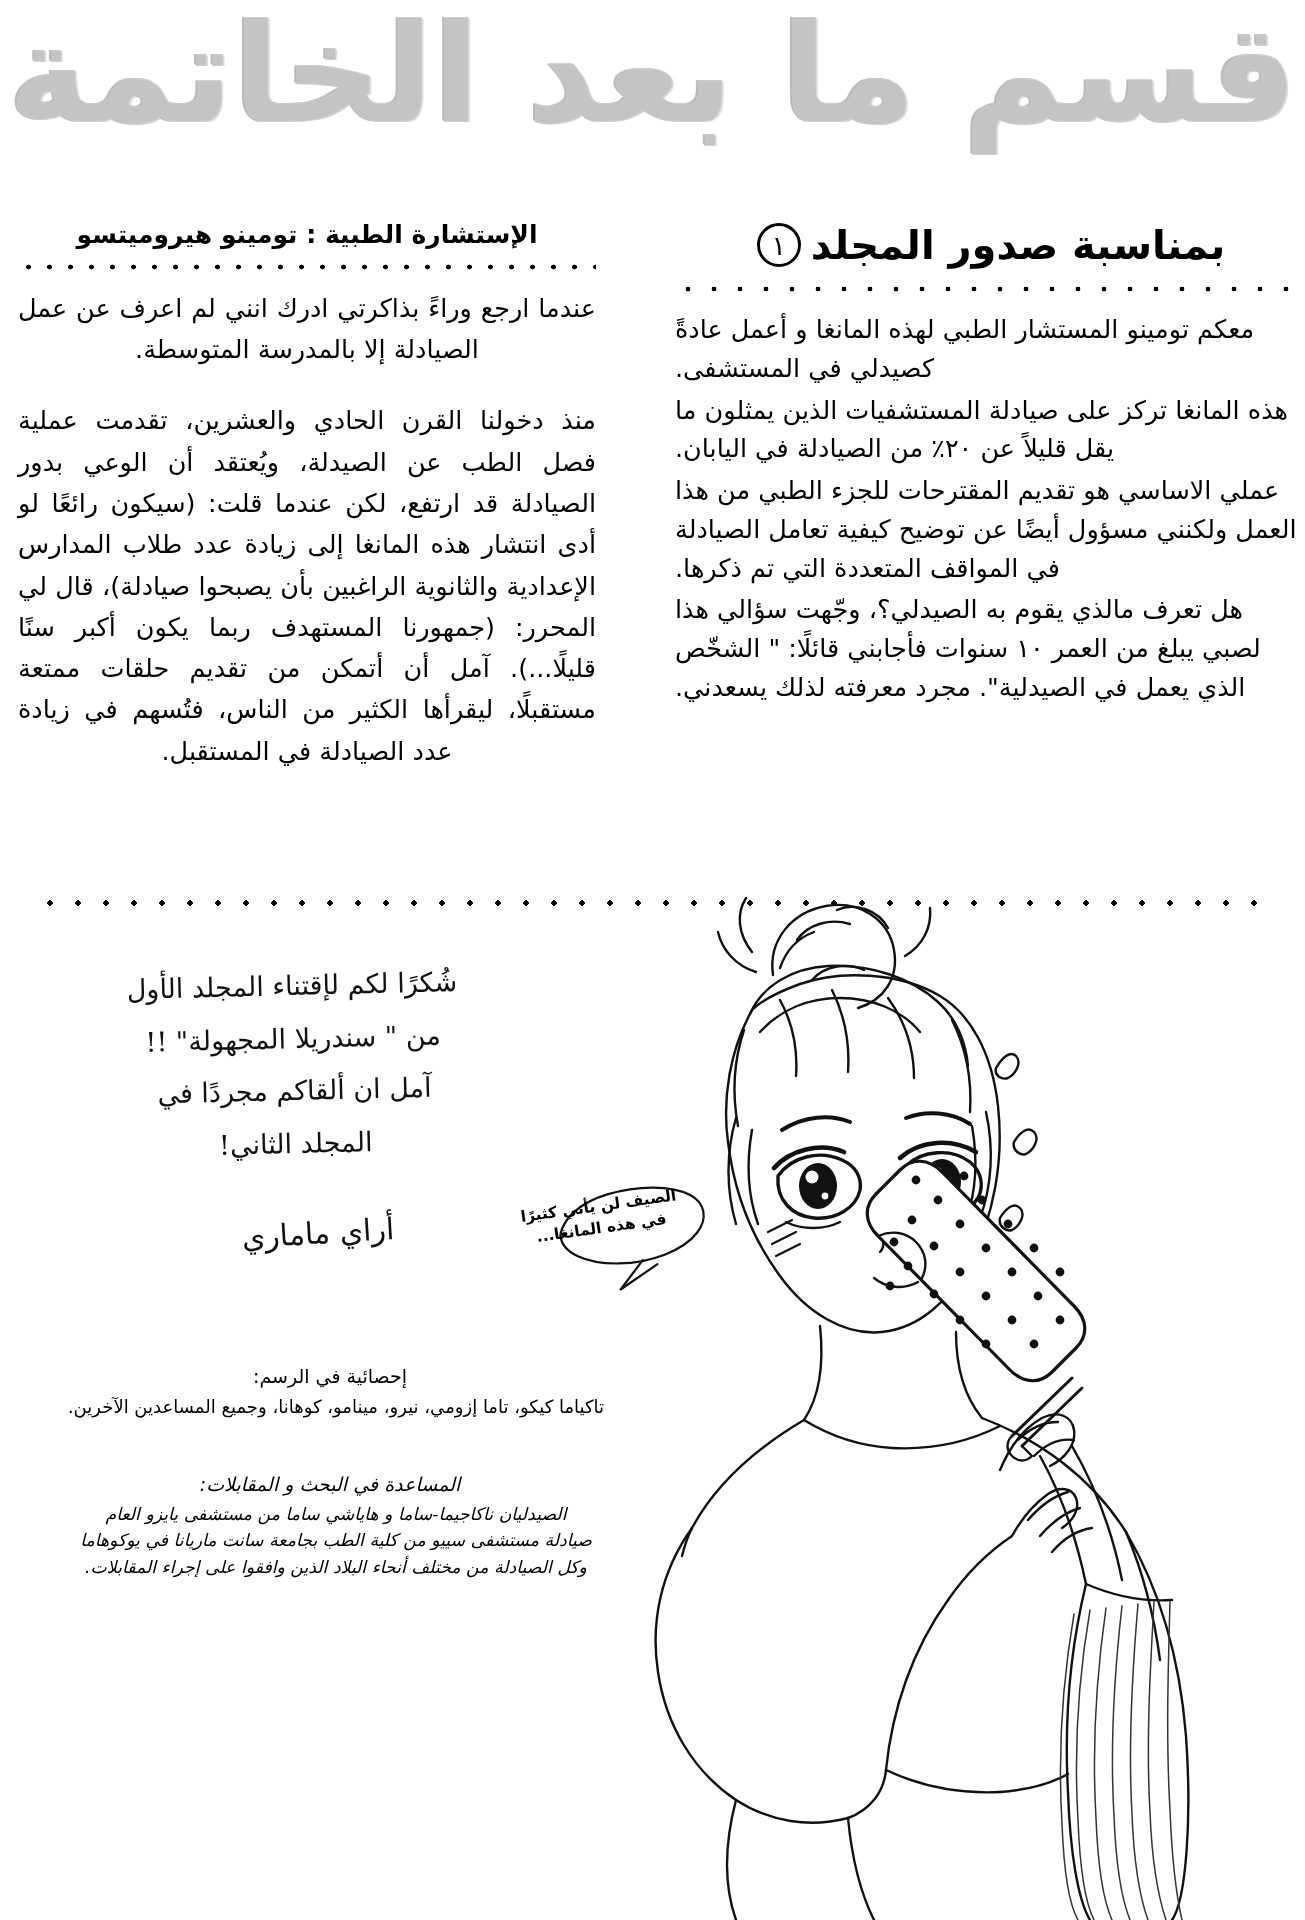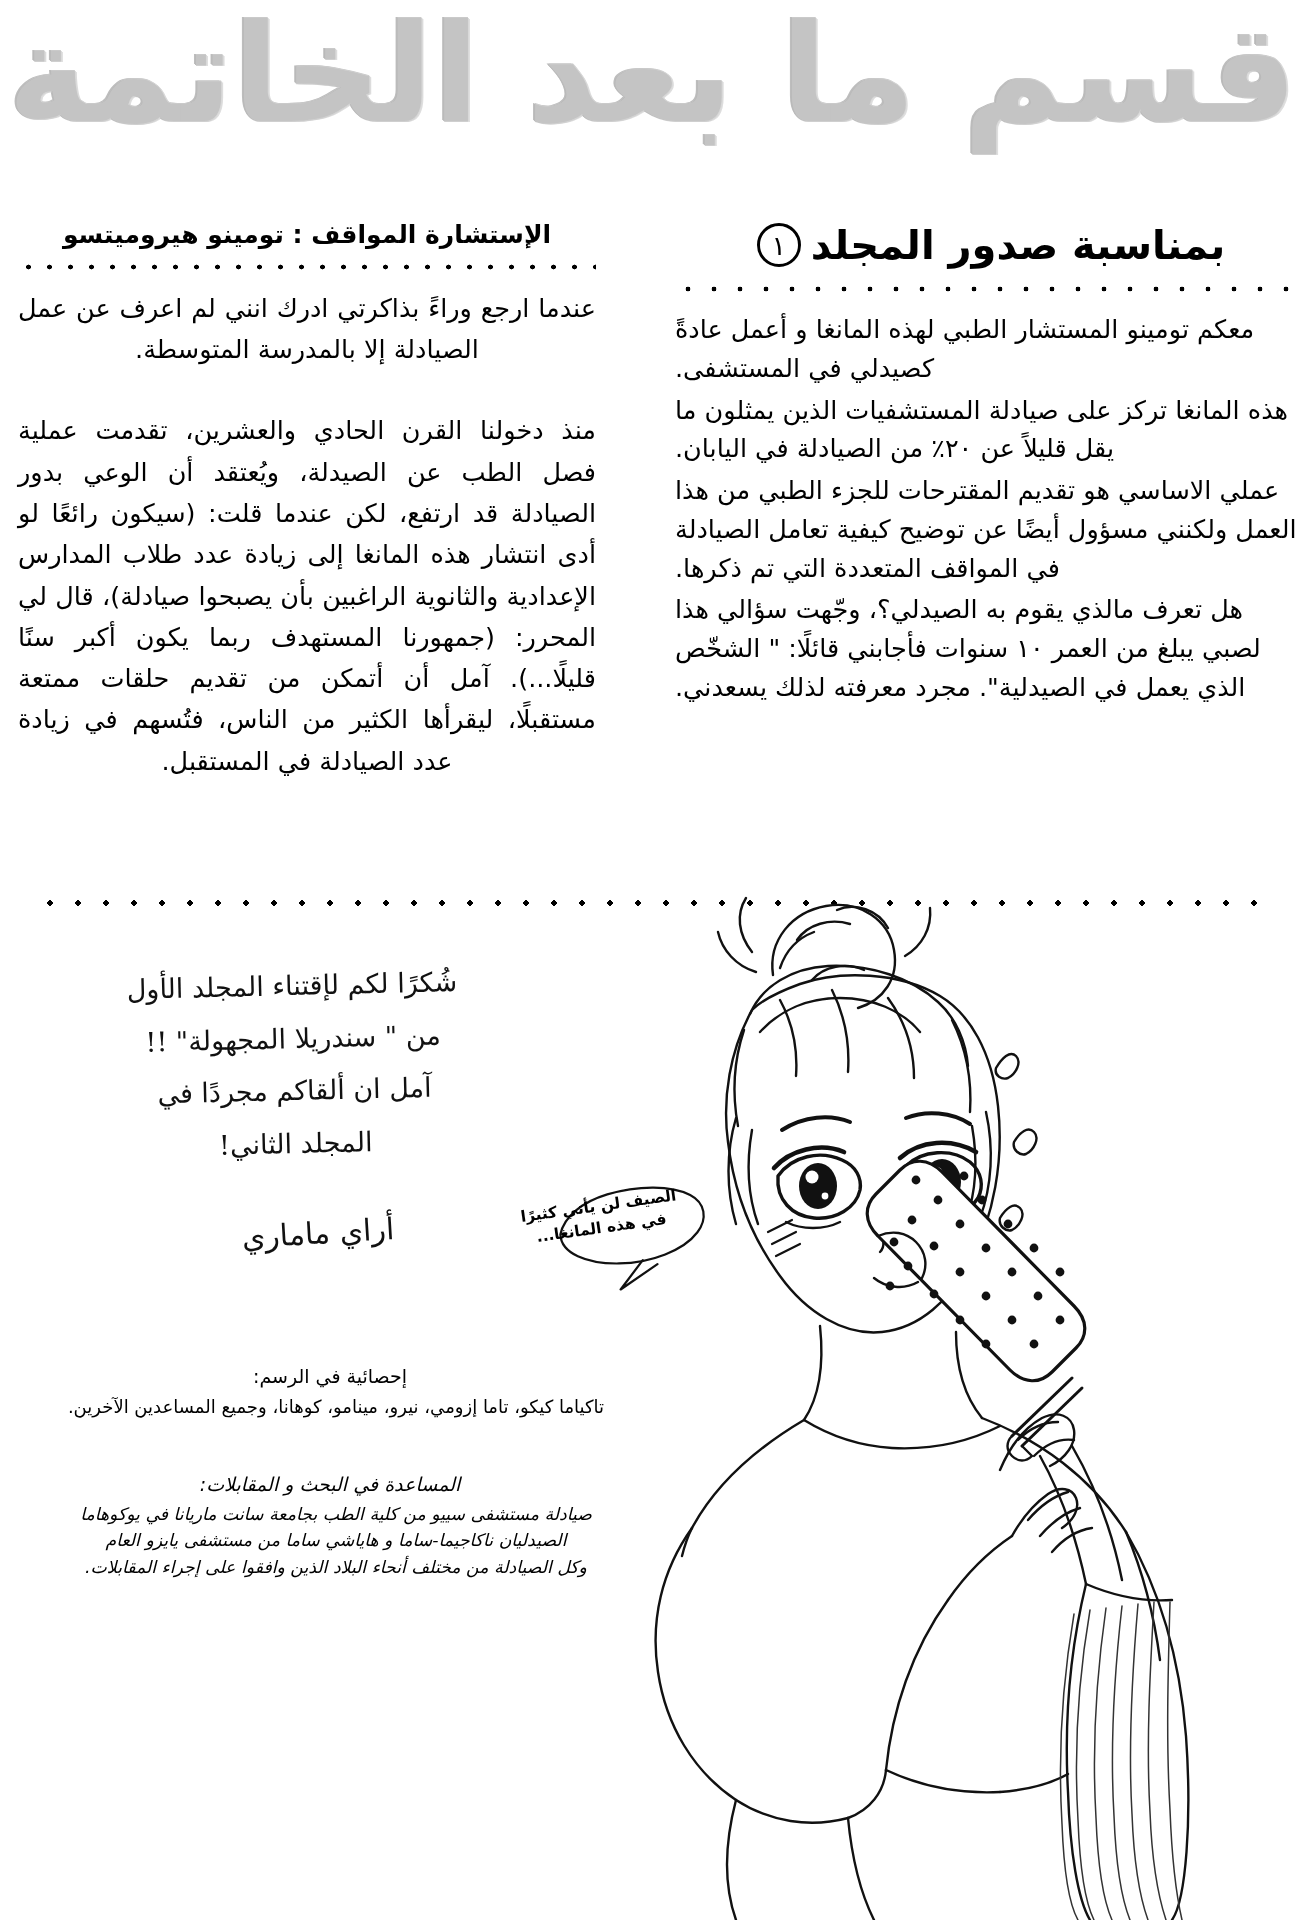--- a/index.html
+++ b/index.html
@@ -105,21 +105,21 @@
     line-height: 1.52;
     color: #000;
     margin-bottom: 3px;
   }
   .col-left .para {
     text-align: justify;
     text-align-last: center;
     font-size: 25.5px;
     line-height: 1.62;
   }
-  .para.gap { margin-top: 40px; }
+  .para.gap { margin-top: 30px; }
 
   
   .divider-full {
     position: absolute;
     top: 898px;
     left: 36px;
     width: 1235px;
     height: 10px;
     background-image: radial-gradient(circle, #000 2.6px, rgba(0,0,0,0) 2.9px);
     background-size: 28px 10px;
@@ -217,21 +217,21 @@
       <span>بمناسبة صدور المجلد</span><span class="circled">١</span>
     </div>
     <div class="dots-rule wide"></div>
     <p class="para">معكم تومينو المستشار الطبي لهذه المانغا و أعمل عادةً كصيدلي في المستشفى.</p>
     <p class="para">هذه المانغا تركز على صيادلة المستشفيات الذين يمثلون ما يقل قليلاً عن ٢٠٪ من الصيادلة في اليابان.</p>
     <p class="para">عملي الاساسي هو تقديم المقترحات للجزء الطبي من هذا العمل ولكنني مسؤول أيضًا عن توضيح كيفية تعامل الصيادلة في المواقف المتعددة التي تم ذكرها.</p>
     <p class="para">هل تعرف مالذي يقوم به الصيدلي؟، وجّهت سؤالي هذا لصبي يبلغ من العمر ١٠ سنوات فأجابني قائلًا: " الشخّص الذي يعمل في الصيدلية". مجرد معرفته لذلك يسعدني.</p>
   </div>
 
   <div class="col col-left">
-    <div class="col-head">الإستشارة المواقف : تومينو هيروميتسو</div>
+    <div class="col-head">الإستشارة الطبية : تومينو هيروميتسو</div>
     <div class="dots-rule"></div>
     <p class="para">عندما ارجع وراءً بذاكرتي ادرك انني لم اعرف عن عمل الصيادلة إلا بالمدرسة المتوسطة.</p>
     <p class="para gap">منذ دخولنا القرن الحادي والعشرين، تقدمت عملية فصل الطب عن الصيدلة، ويُعتقد أن الوعي بدور الصيادلة قد ارتفع، لكن عندما قلت: (سيكون رائعًا لو أدى انتشار هذه المانغا إلى زيادة عدد طلاب المدارس الإعدادية والثانوية الراغبين بأن يصبحوا صيادلة)، قال لي المحرر: (جمهورنا المستهدف ربما يكون أكبر سنًا قليلًا...). آمل أن أتمكن من تقديم حلقات ممتعة مستقبلًا، ليقرأها الكثير من الناس، فتُسهم في زيادة عدد الصيادلة في المستقبل.</p>
   </div>
 
 </div>
 
 <div class="divider-full"></div>
 
 <div class="handnote">
@@ -428,16 +428,16 @@
   <span class="bl">في هذه المانغا...</span>
 </div>
 
 <div class="credits credits-a">
   <div class="ctitle">إحصائية في الرسم:</div>
   <div class="cline">تاكياما كيكو، تاما إزومي، نيرو، مينامو، كوهانا، وجميع المساعدين الآخرين.</div>
 </div>
 
 <div class="credits credits-b">
   <div class="ctitle">المساعدة في البحث و المقابلات:</div>
+  <div class="cline sm">الصيدليان ناكاجيما-ساما و هاياشي ساما من مستشفى يايزو العام</div>
   <div class="cline sm">صيادلة مستشفى سييو من كلية الطب بجامعة سانت ماريانا في يوكوهاما</div>
-  <div class="cline sm">الصيدليان ناكاجيما-ساما و هاياشي ساما من مستشفى يايزو العام</div>
   <div class="cline sm">وكل الصيادلة من مختلف أنحاء البلاد الذين وافقوا على إجراء المقابلات.</div>
 </div>
 
 </body></html>

